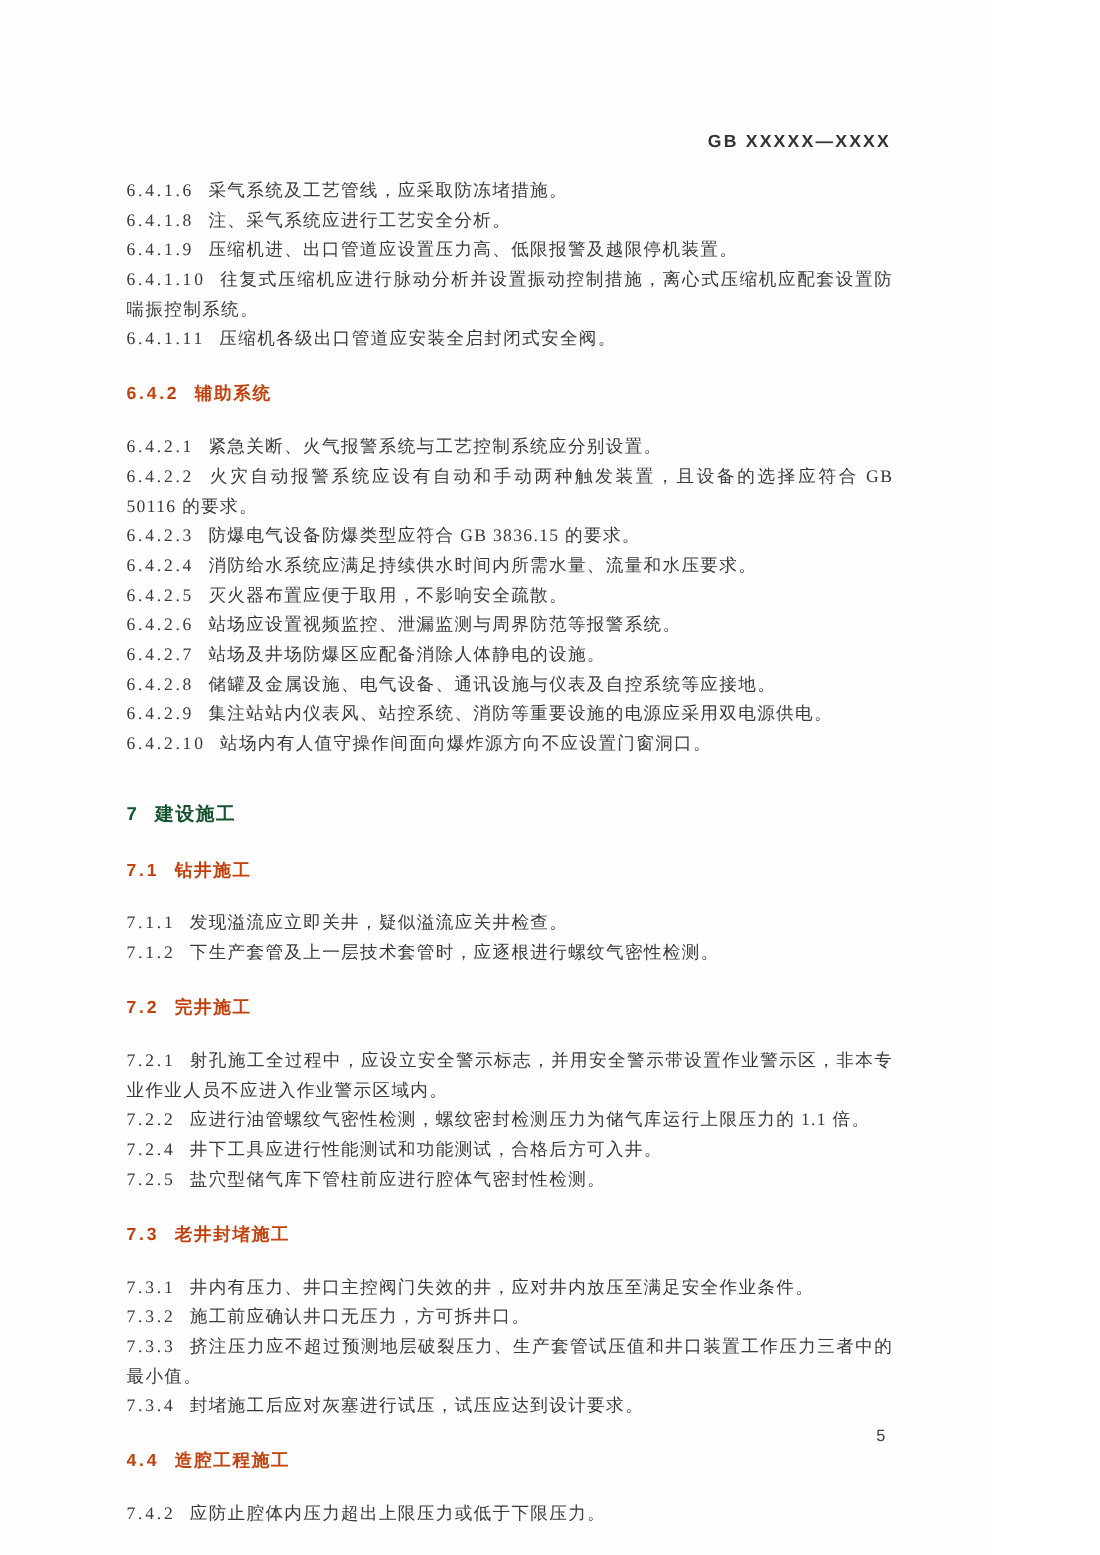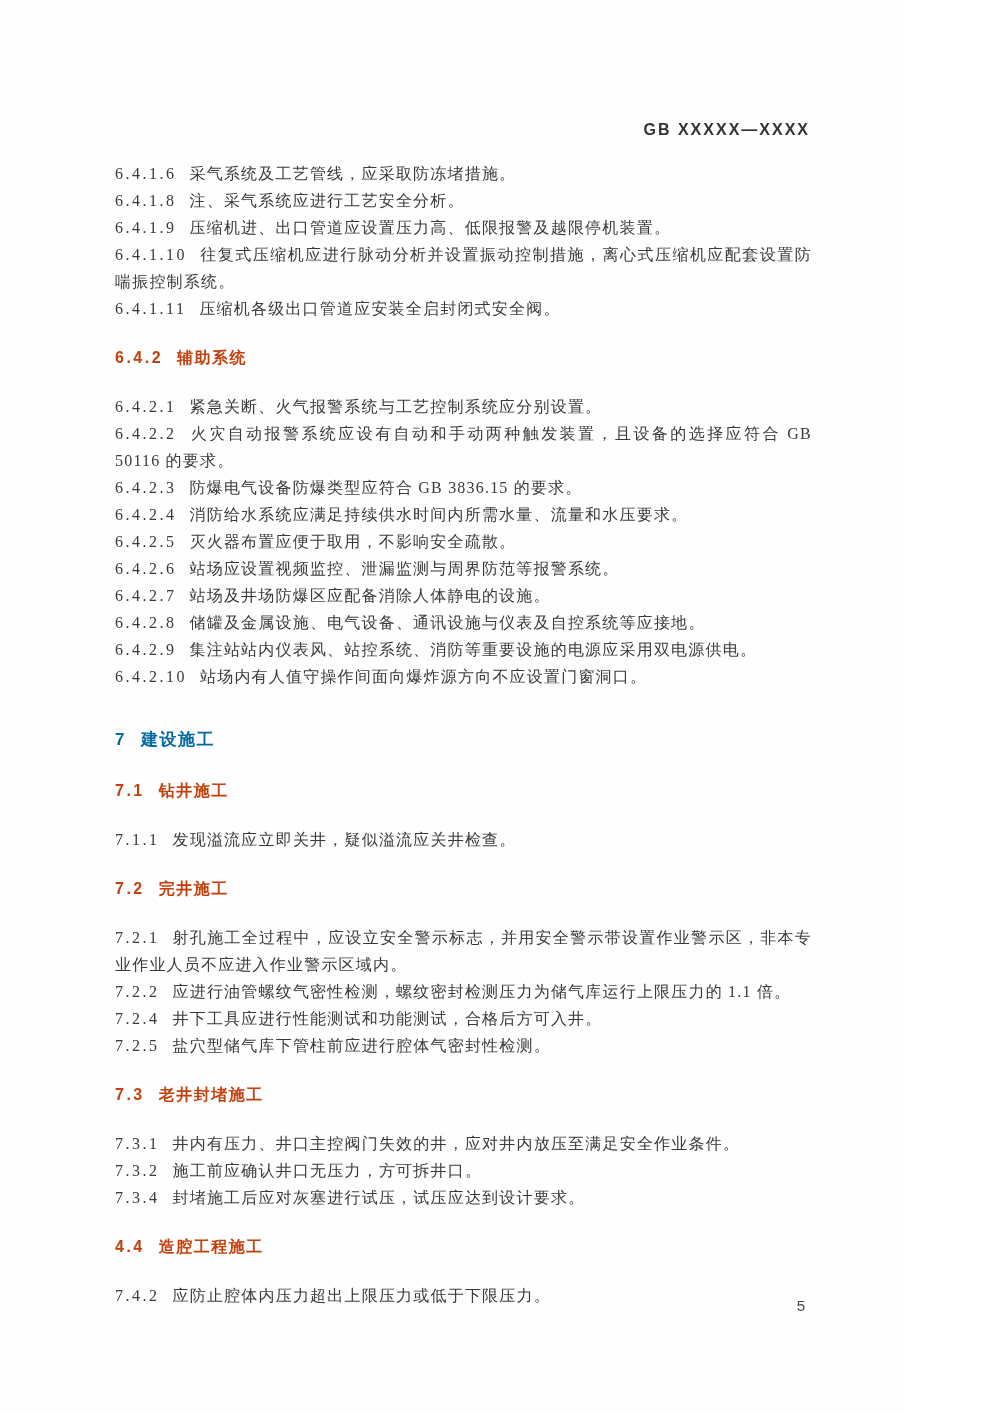--- a/index.html
+++ b/index.html
@@ -53,21 +53,21 @@
     letter-spacing: 1.5px;
   }
   .h-sub .num {
     letter-spacing: 2.5px;
     margin-right: 14px;
   }
   .h-chapter {
     margin: 38px 0 30px 0;
     font-size: 17px;
     font-weight: bold;
-    color: #0369a1;
+    color: #14532d;
     letter-spacing: 1.5px;
   }
   .h-chapter .num {
     letter-spacing: 2.5px;
     margin-right: 14px;
   }
   .page-footer {
     position: absolute;
     bottom: 100px;
     right: 95px;
@@ -101,32 +101,34 @@
     <p class="clause"><span class="num">6.4.2.7</span><span>站场及井场防爆区应配备消除人体静电的设施。</span></p>
     <p class="clause"><span class="num">6.4.2.8</span><span>储罐及金属设施、电气设备、通讯设施与仪表及自控系统等应接地。</span></p>
     <p class="clause"><span class="num">6.4.2.9</span><span>集注站站内仪表风、站控系统、消防等重要设施的电源应采用双电源供电。</span></p>
     <p class="clause"><span class="num">6.4.2.10</span><span>站场内有人值守操作间面向爆炸源方向不应设置门窗洞口。</span></p>
 
     <h2 class="h-chapter"><span class="num">7</span><span>建设施工</span></h2>
 
     <h3 class="h-sub"><span class="num">7.1</span><span>钻井施工</span></h3>
 
     <p class="clause"><span class="num">7.1.1</span><span>发现溢流应立即关井，疑似溢流应关井检查。</span></p>
+    <p class="clause"><span class="num">7.1.2</span><span>下生产套管及上一层技术套管时，应逐根进行螺纹气密性检测。</span></p>
 
     <h3 class="h-sub"><span class="num">7.2</span><span>完井施工</span></h3>
 
     <p class="clause"><span class="num">7.2.1</span><span>射孔施工全过程中，应设立安全警示标志，并用安全警示带设置作业警示区，非本专业作业人员不应进入作业警示区域内。</span></p>
     <p class="clause"><span class="num">7.2.2</span><span>应进行油管螺纹气密性检测，螺纹密封检测压力为储气库运行上限压力的 1.1 倍。</span></p>
     <p class="clause"><span class="num">7.2.4</span><span>井下工具应进行性能测试和功能测试，合格后方可入井。</span></p>
     <p class="clause"><span class="num">7.2.5</span><span>盐穴型储气库下管柱前应进行腔体气密封性检测。</span></p>
 
     <h3 class="h-sub"><span class="num">7.3</span><span>老井封堵施工</span></h3>
 
     <p class="clause"><span class="num">7.3.1</span><span>井内有压力、井口主控阀门失效的井，应对井内放压至满足安全作业条件。</span></p>
     <p class="clause"><span class="num">7.3.2</span><span>施工前应确认井口无压力，方可拆井口。</span></p>
+    <p class="clause"><span class="num">7.3.3</span><span>挤注压力应不超过预测地层破裂压力、生产套管试压值和井口装置工作压力三者中的最小值。</span></p>
     <p class="clause"><span class="num">7.3.4</span><span>封堵施工后应对灰塞进行试压，试压应达到设计要求。</span></p>
 
     <h3 class="h-sub"><span class="num">4.4</span><span>造腔工程施工</span></h3>
 
     <p class="clause"><span class="num">7.4.2</span><span>应防止腔体内压力超出上限压力或低于下限压力。</span></p>
 
   </div>
 
   <div class="page-footer">5</div>
 

